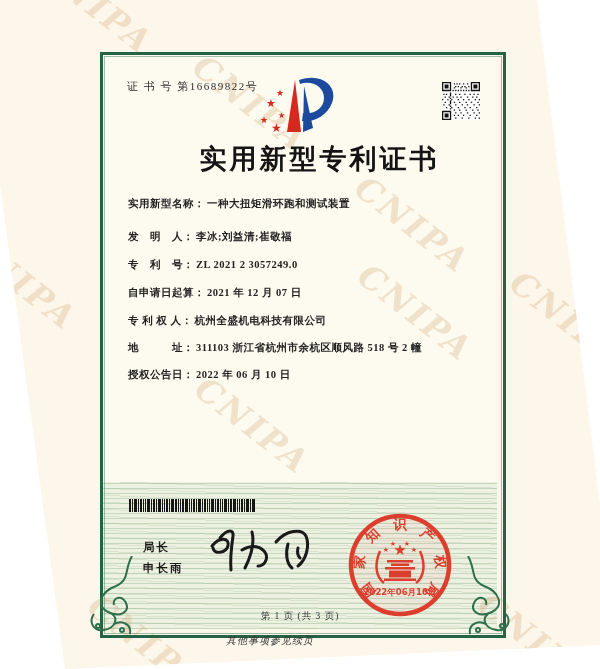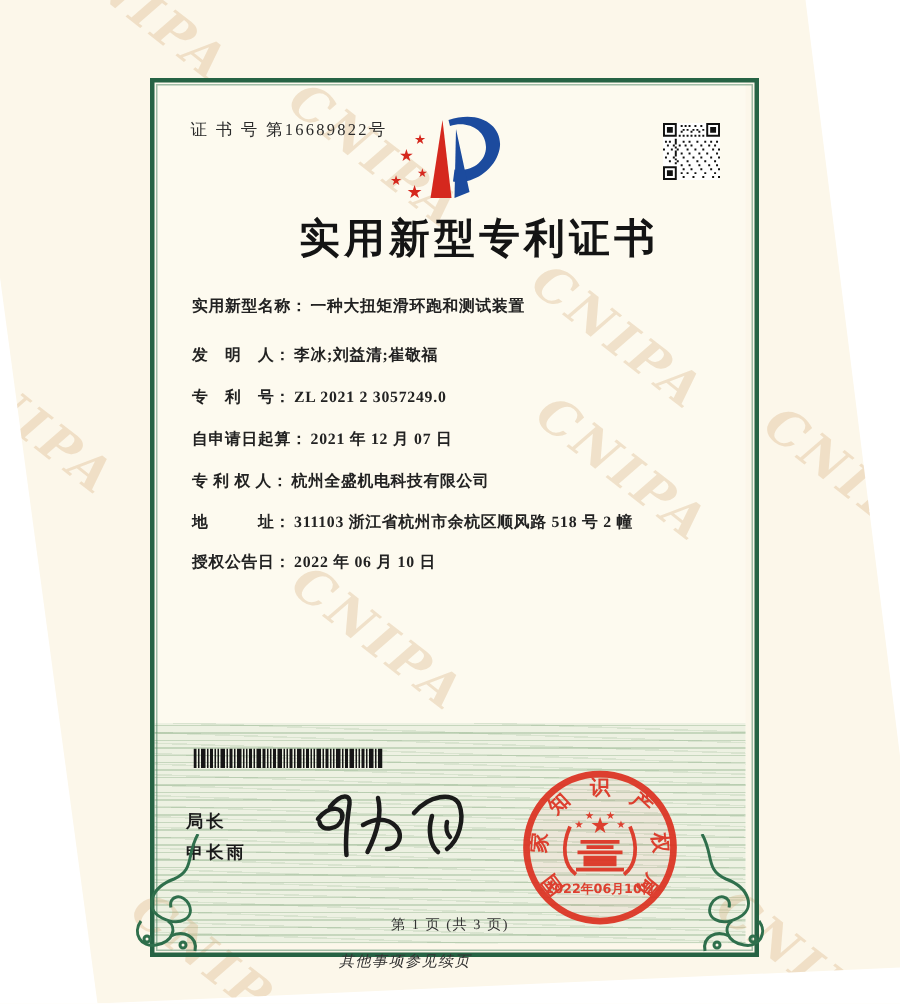--- a/index.html
+++ b/index.html
@@ -38,21 +38,21 @@
   
   .frow{left:128px;font-size:10.5px;font-weight:600;letter-spacing:.5px;color:#222;white-space:nowrap;}
   .frow .val{margin-left:2px;text-align:right;}
 
   
   .body-text{left:128px;top:391px;width:346px;font-size:10.5px;line-height:15px;
       font-style:italic;color:#272727;text-align:justify;}
   .body-text p{margin:0;text-indent:2em;}
 
   
-  .signer{left:124px;font-size:11.5px;font-weight:700;letter-spacing:2px;
+  .signer{left:143px;font-size:11.5px;font-weight:700;letter-spacing:2px;
       font-family:"Liberation Sans","DejaVu Sans",sans-serif;color:#1b1b1b;}
   .page-ind{left:100px;top:610px;width:400px;text-align:center;font-size:9.5px;
       letter-spacing:1px;color:#333;}
   .extra-note{left:150px;top:634px;width:240px;text-align:center;font-size:10px;
       font-style:italic;color:#333;letter-spacing:1px;}
 
   svg text{font-family:"DejaVu Sans","Liberation Sans",sans-serif;}
   .seal-svg{opacity:.92;mix-blend-mode:multiply;}
 </style>
 </head>

